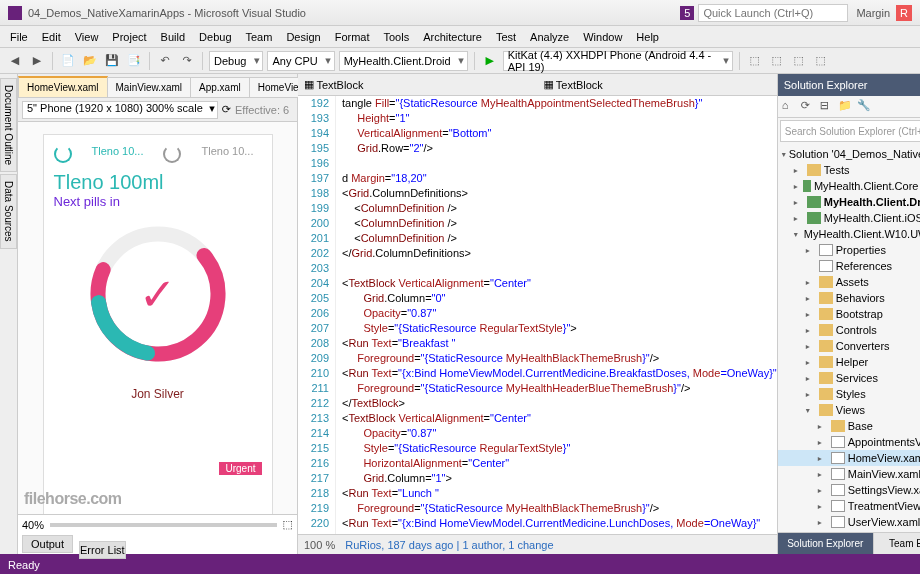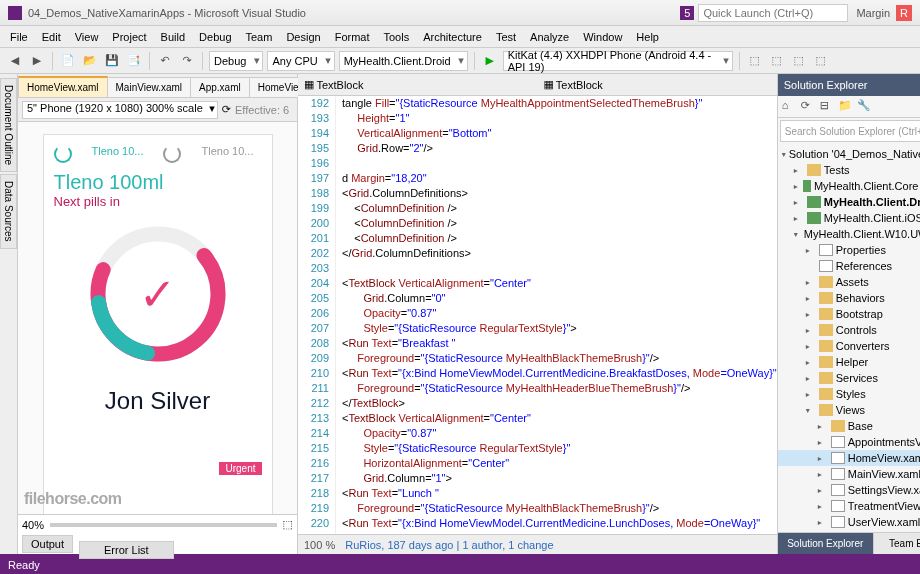--- a/index.html
+++ b/index.html
@@ -28,29 +28,29 @@
 .designer-toolbar{height:24px;background:#eee;border-bottom:1px solid #ccc;display:flex;align-items:center;padding:0 4px;gap:4px;font-size:10px}
 .designer-toolbar .combo{height:18px;border:1px solid #ccc;background:#fff;padding:0 14px 0 4px;position:relative}
 .designer-toolbar .combo::after{content:"▾";position:absolute;right:2px}
 .canvas{flex:1;background:#fafafa;padding:12px;overflow:hidden;position:relative}
 .phone{width:230px;height:400px;background:#fff;margin:0 auto;border:1px solid #ddd;padding:10px;position:relative}
 .phone .tabs{display:flex;gap:20px;margin-bottom:8px}
 .phone .tabs .t{display:flex;gap:20px;color:#999;font-size:12px}
 .phone .tabs .t.active{color:#2bb8b3}
 .phone .tabs .ring{width:18px;height:18px;border:2px solid currentColor;border-radius:50%;border-top-color:transparent}
 .phone .h1{color:#2bb8b3;font-size:20px;margin-top:6px}
-.phone .h2{color:#be185d;font-size:13px}
+.phone .h2{color:#6d28d9;font-size:13px}
 .phone .bigring{width:150px;height:150px;margin:10px auto;position:relative}
 .phone .bigring svg{width:100%;height:100%}
 .phone .check{position:absolute;top:50%;left:50%;transform:translate(-50%,-50%);font-size:45px;color:#e63f7a}
 .phone .meals{display:flex;justify-content:space-between;padding:0 6px;font-size:12px;color:#555;margin-top:6px}
 .phone .meals span{position:relative}
 .phone .meals .sel{outline:1px dashed #68217a;padding:1px 2px}
 .phone .urgent{position:absolute;bottom:58px;right:10px;background:#e63f7a;color:#fff;padding:1px 6px;font-size:10px}
-.phone .doctor{text-align:center;color:#0f172a;font-size:24px;margin-top:18px}
+.phone .doctor{text-align:center;color:#7f1d1d;font-size:12px;margin-top:18px}
 .watermark{position:absolute;bottom:6px;left:6px;color:#aaa;font-size:16px;font-weight:bold;letter-spacing:-0.5px}
 .designer-bottom{height:40px;border-top:1px solid #ccc;display:flex;flex-direction:column}
 .designer-bottom .row{display:flex;align-items:center;height:20px;padding:0 4px;gap:6px;font-size:10px}
 .editor{flex:1;background:#fff;display:flex;flex-direction:column;border-right:1px solid #ccc}
 .editor .crumbs{height:22px;background:#eee;border-bottom:1px solid #ccc;display:flex;align-items:center;padding:0 6px;gap:12px;font-size:10px}
 .editor .crumbs span{display:flex;align-items:center;gap:2px}
 .editor .code{flex:1;overflow:hidden;font-family:Consolas,monospace;font-size:11px;line-height:15px;display:flex}
 .editor .gutter{width:38px;text-align:right;padding-right:6px;color:#2b91af;background:#fff;border-right:1px solid #eee}
 .editor .lines{flex:1;padding-left:6px;white-space:pre}
 .c-blue{color:#0000ff}.c-red{color:#a31515}.c-brown{color:#800000}
@@ -176,21 +176,21 @@
       <div class="watermark">filehorse.com</div>
     </div>
     <div class="designer-bottom">
       <div class="row">
         <span>40%</span>
         <span style="flex:1;height:4px;background:#ccc"></span>
         <span>⬚</span>
       </div>
       <div class="row" id="dbtabs">
           <span style="padding: 2px 8px; background: rgb(224, 224, 224); border: 1px solid rgb(204, 204, 204); cursor: pointer;">Output</span>
-          <span style="padding: 2px 24px; background: rgb(224, 224, 224); border: 1px solid rgb(204, 204, 204); cursor: pointer; margin-top: 12px;">Error List</span>
+          <span style="padding: 2px 0; background: rgb(224, 224, 224); border: 1px solid rgb(204, 204, 204); cursor: pointer; margin-top: 12px;">Error List</span>
         </div>
     </div>
   </div>
 
   <div class="editor">
     <div class="crumbs">
       <span>▦ <span>TextBlock</span></span>
       <span style="flex:1"></span>
       <span>▦ <span>TextBlock</span></span>
       <span style="flex:1"></span>

